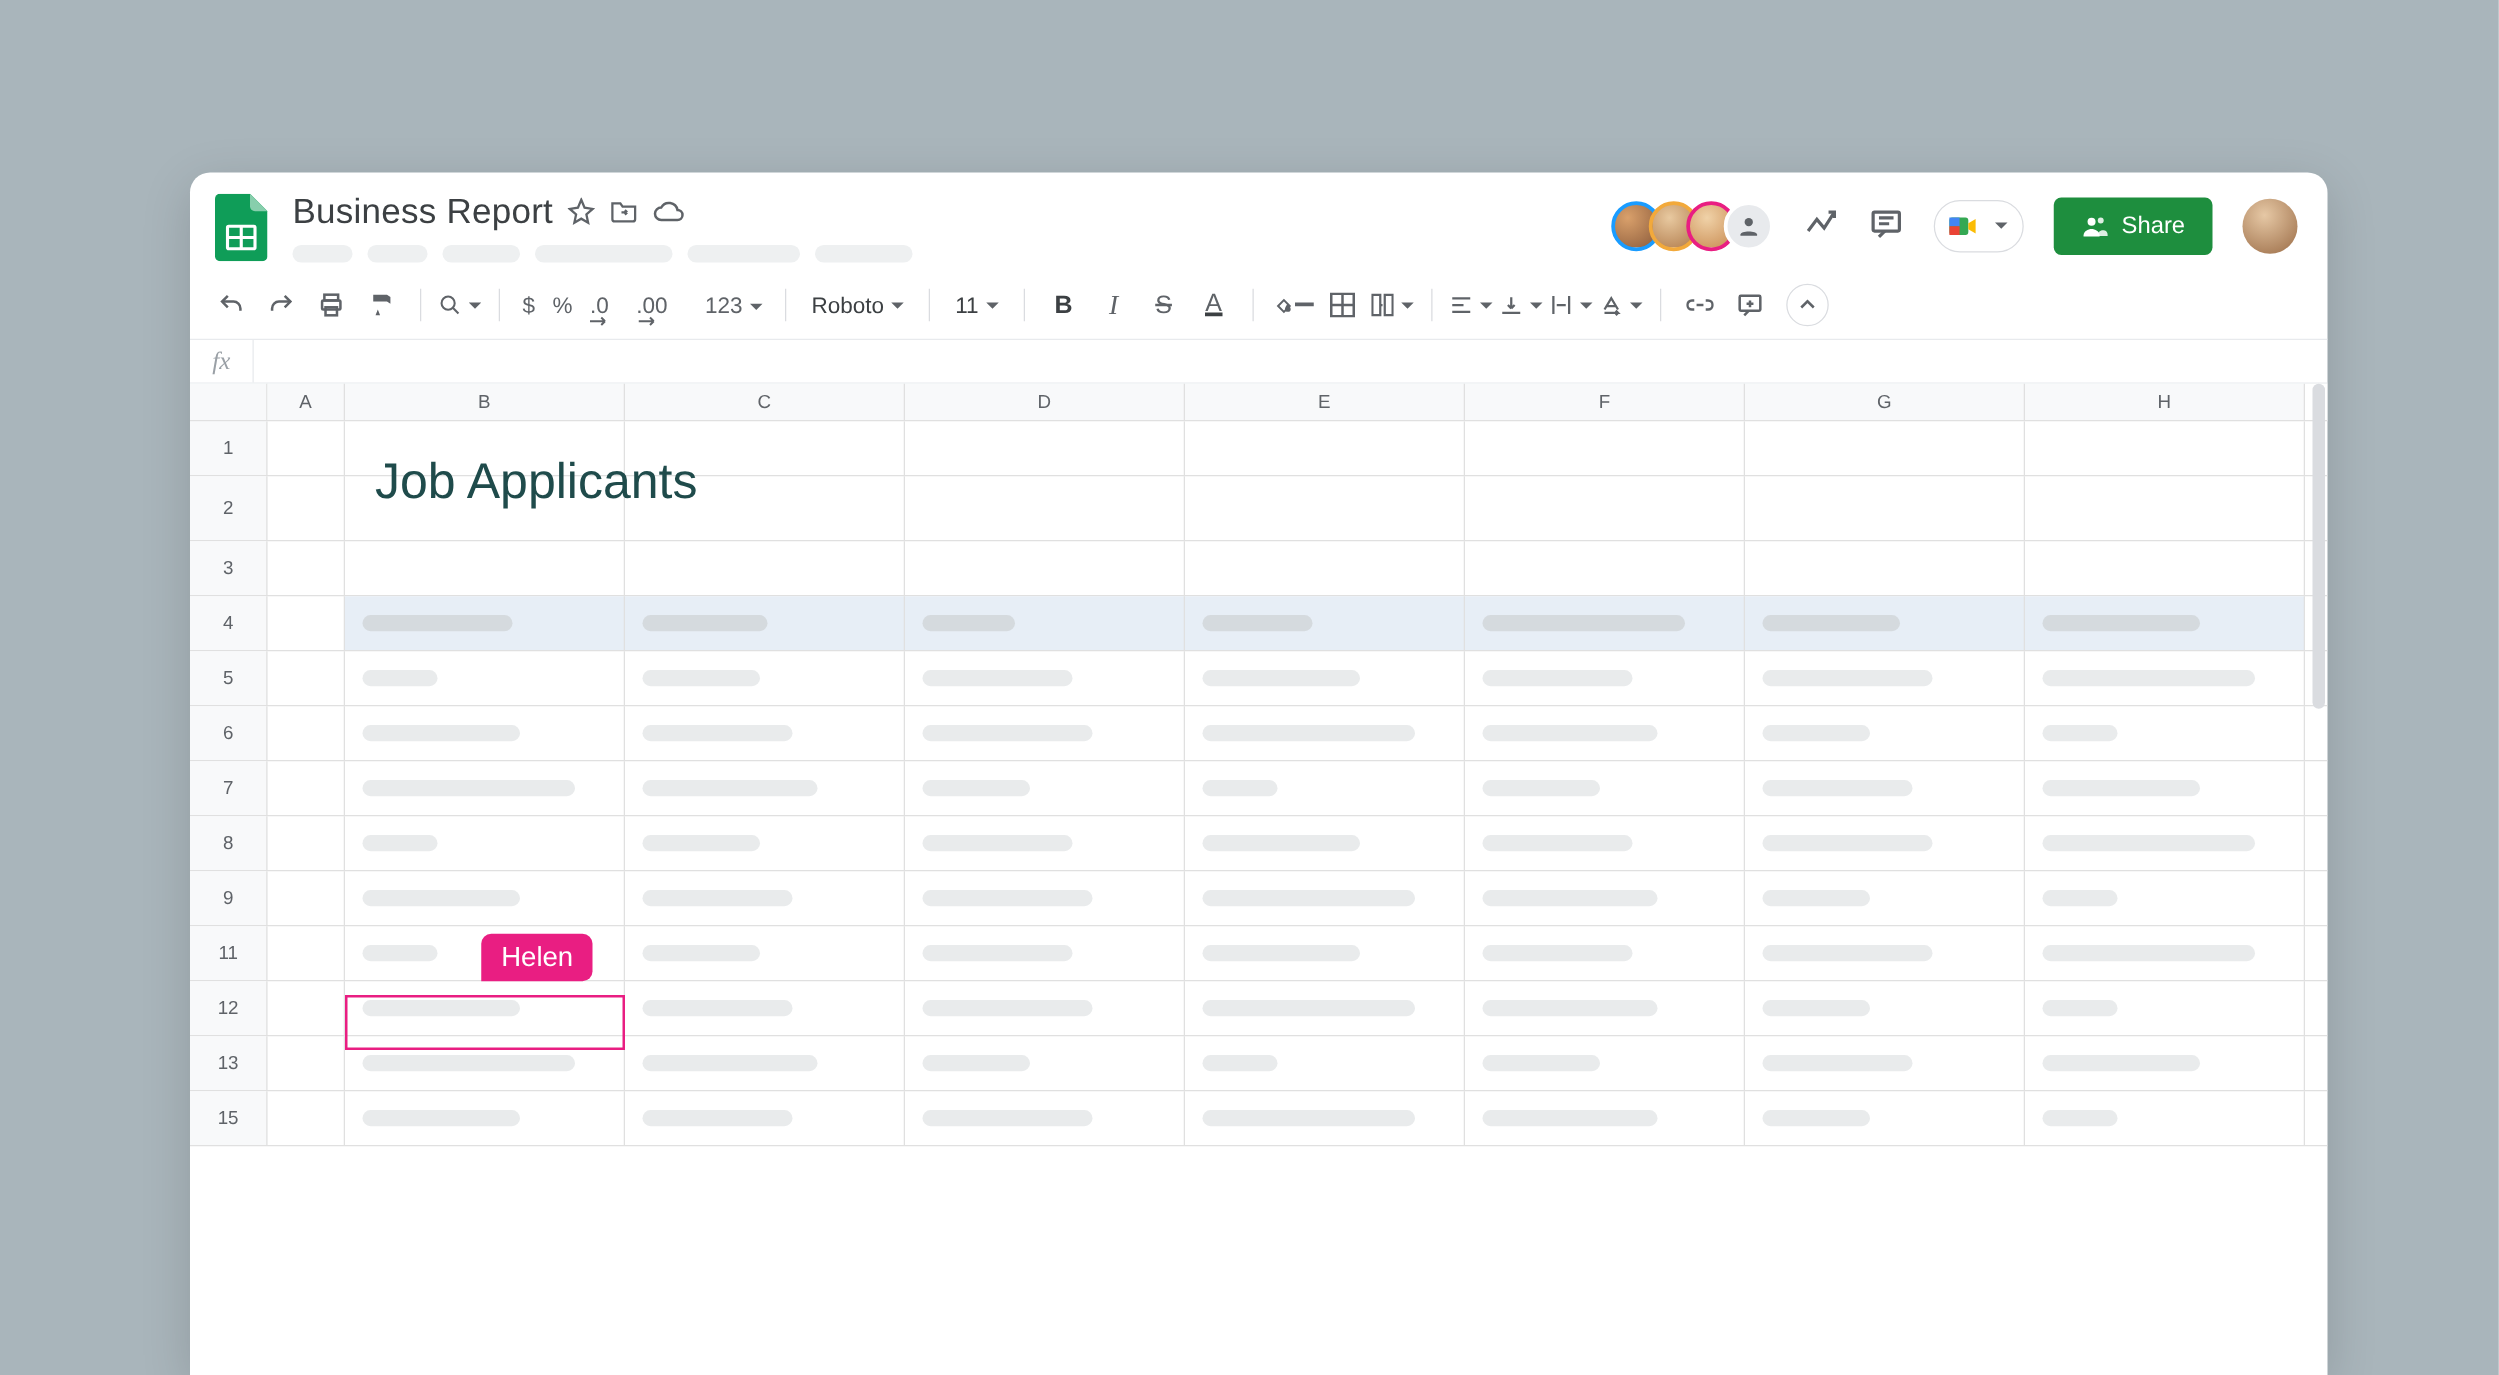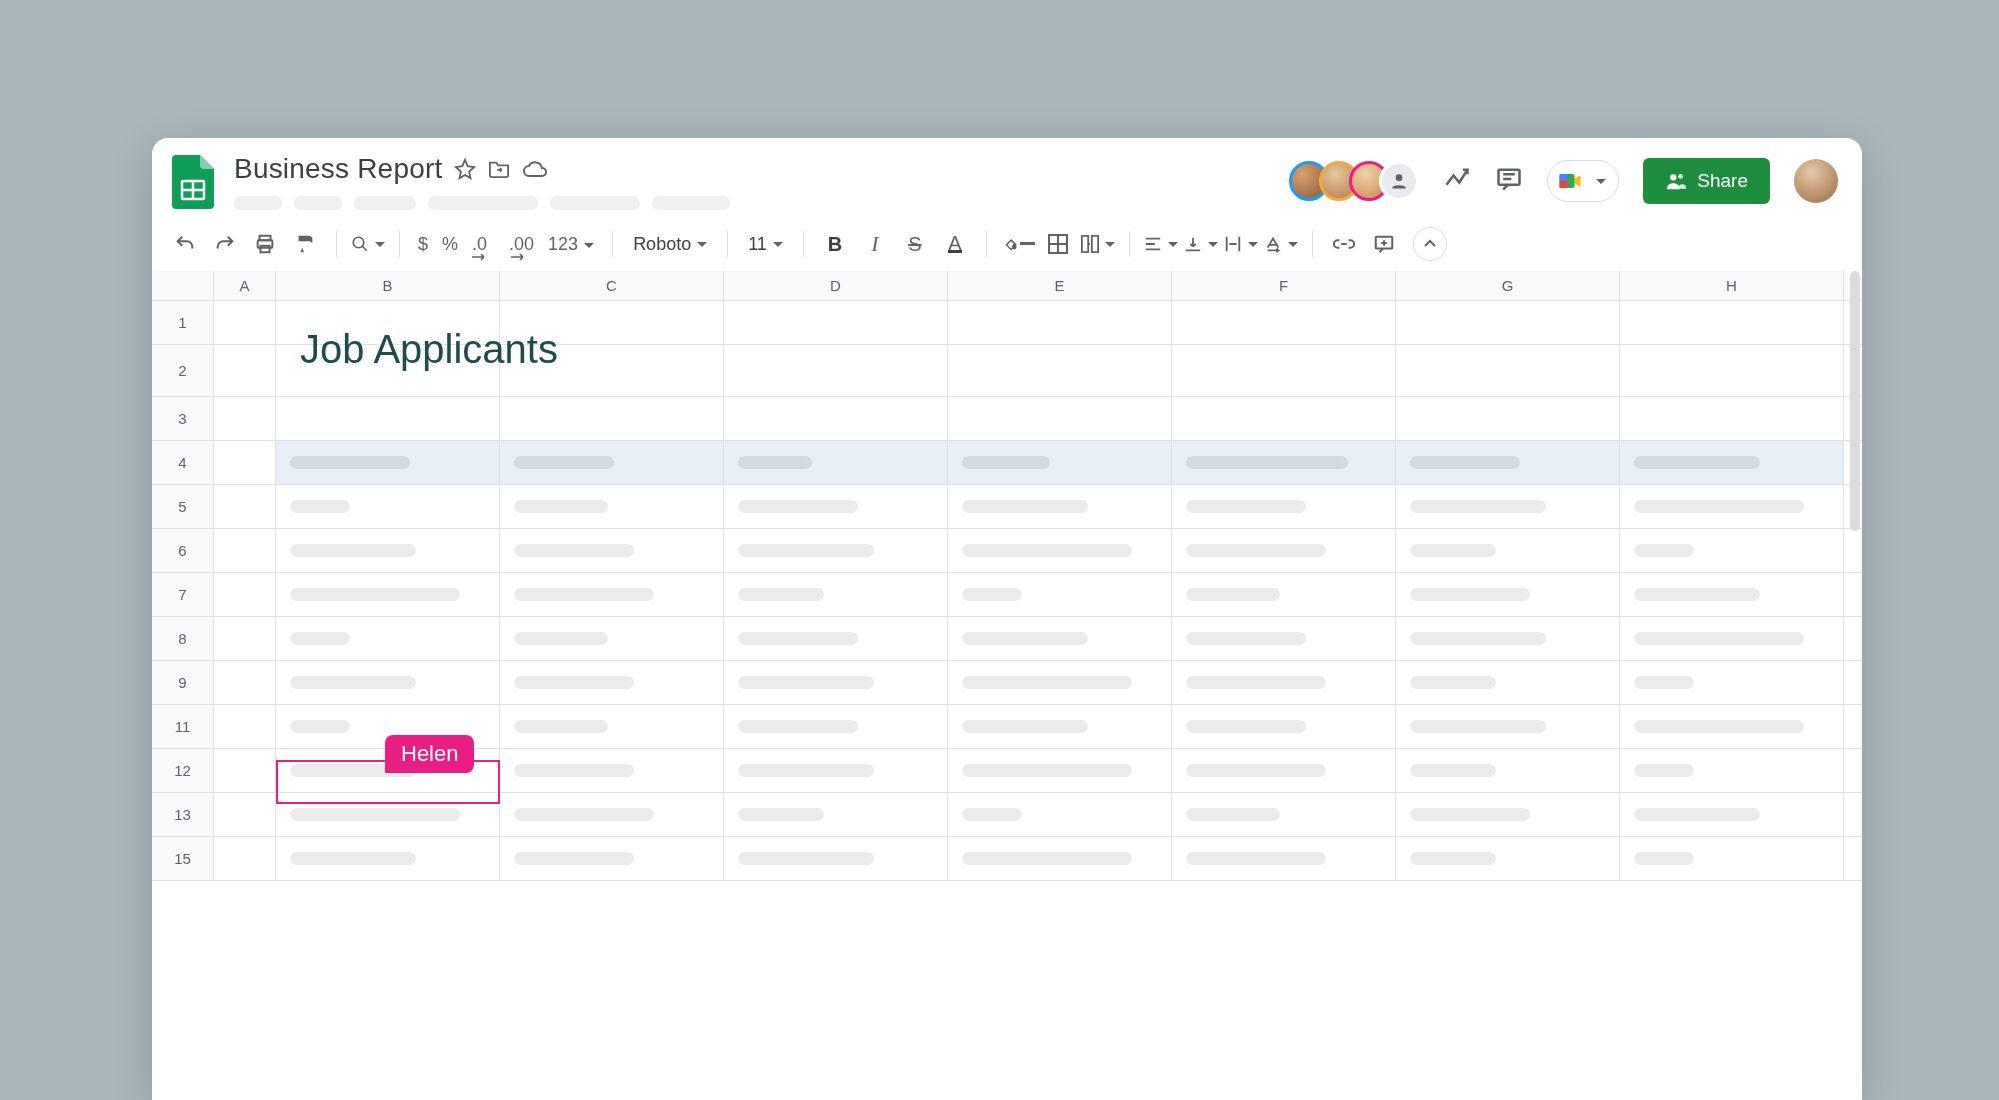--- a/index.html
+++ b/index.html
@@ -82,21 +82,21 @@
   .cA { width:62px; flex:none; border-right:1px solid #e0e0e0;}
   .c { width:224px; flex:none; border-right:1px solid #e0e0e0; display:flex; align-items:center; padding-left:14px;}
   .row.tall{height:52px;}
   .row.r4 .c{background:#e7eef6;}
   .ph{height:13px;border-radius:7px;background:#e9ebec;}
   .phd{background:#d5dade;}
   .sheet-title{position:absolute; left:148px; top:56px; font-size:40px; color:#1f4b4b; font-weight:400;}
 
   
   .cursor-cell{position:absolute; left:124px; top:489px; width:224px; height:44px; border:2px solid #e91e82; pointer-events:none;}
-  .cursor-tag{position:absolute; left:233px; top:464px; background:#e91e82; color:#fff; font-size:22px; padding:6px 16px; border-radius:8px 8px 8px 0; pointer-events:none;}
+  .cursor-tag{position:absolute; left:233px; top:440px; background:#e91e82; color:#fff; font-size:22px; padding:6px 16px; border-radius:8px 8px 8px 0; pointer-events:none;}
 
   .vscroll{position:absolute; right:2px; top:0; width:10px; height:260px; background:#dadce0; border-radius:5px;}
   .collapse-btn{width:34px;height:34px;border:1px solid #dadce0;border-radius:50%;display:flex;align-items:center;justify-content:center;cursor:pointer;margin-left:6px;}
 </style>
 </head>
 <body>
 
 <div class="window">
 
   <div class="titlebar">
@@ -216,21 +216,21 @@
       </div>
     <div class="tsep"></div>
     <span class="tlabel">$</span>
     <span class="tlabel">%</span>
     <span class="tlabel" style="position:relative"><span>.0</span><svg style="position:absolute;left:2px;top:18px" width="18" height="10" viewBox="0 0 18 10">
           <path d="M2 5h12m0 0l-3-3m3 3l-3 3" stroke="#5f6368" stroke-width="1.6" fill="none"></path>
         </svg></span>
     <span class="tlabel" style="position:relative;margin-left:8px"><span>.00</span><svg style="position:absolute;left:4px;top:18px" width="18" height="10" viewBox="0 0 18 10">
           <path d="M2 5h12m0 0l-3-3m3 3l-3 3" stroke="#5f6368" stroke-width="1.6" fill="none"></path>
         </svg></span>
-    <span class="tlabel dd" style="margin-left:0">123</span>
+    <span class="tlabel dd" style="margin-left:16px">123</span>
     <div class="tsep"></div>
     <div class="font-sel dd">
         <span>Roboto</span>
       </div>
     <div class="tsep"></div>
     <div class="size-sel dd">
         <span>11</span>
       </div>
     <div class="tsep"></div>
     <div class="tbtn">
@@ -307,20 +307,25 @@
           <line x1="9" y1="11" x2="15" y2="11"></line>
         </svg>
       </div>
     <div class="collapse-btn">
         <svg width="14" height="14" viewBox="0 0 14 14" fill="none" stroke="#5f6368" stroke-width="2">
           <path d="M2 9l5-5 5 5"></path>
         </svg>
       </div>
   </div>
 
+  <div class="fxbar">
+    <div class="fx">fx</div>
+    <div class="fxsep"></div>
+    <div class="fxinput"></div>
+  </div>
 
   <div class="grid">
     <div class="colhdr">
       <div class="corner"></div>
       <div class="ch chA">A</div>
       <div class="ch chW">B</div>
       <div class="ch chW">C</div>
       <div class="ch chW">D</div>
       <div class="ch chW">E</div>
       <div class="ch chW">F</div>

